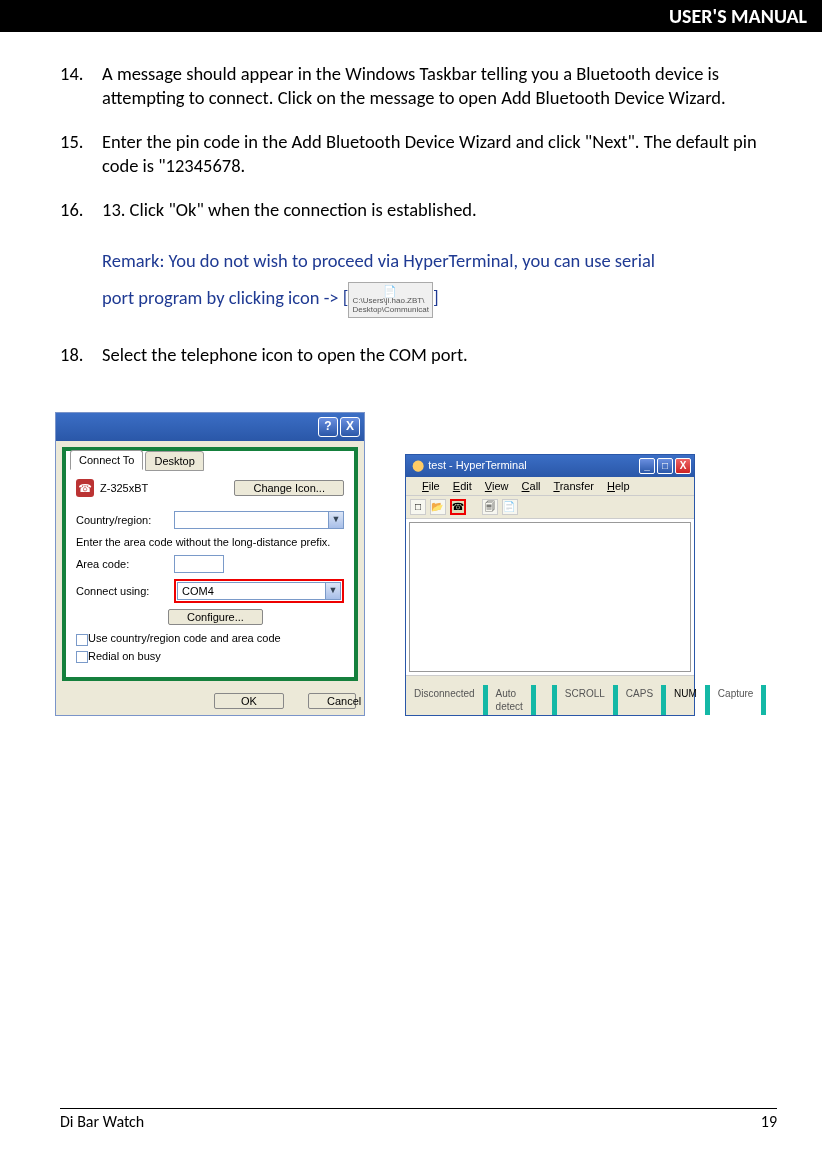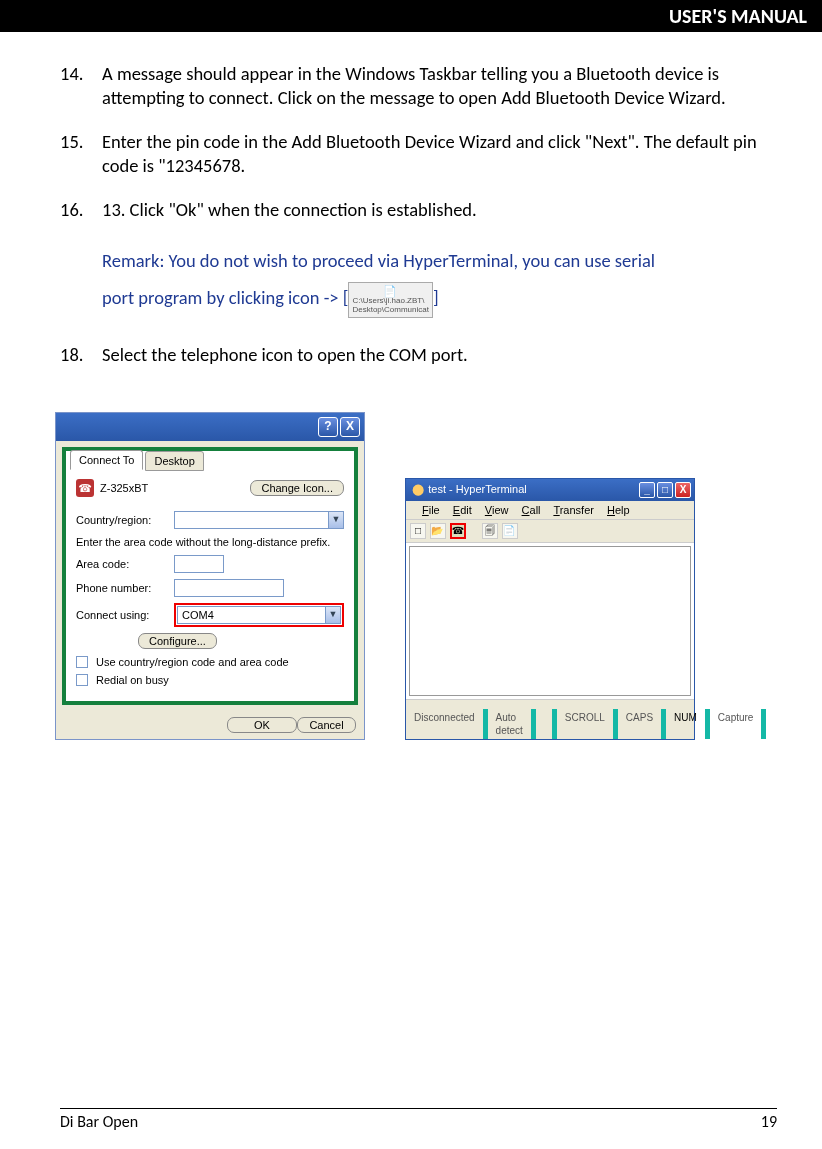--- a/index.html
+++ b/index.html
@@ -121,22 +121,22 @@
     position: relative;
     top: 1px;
   }
   .panel { padding: 8px 10px; }
   .panel .row { display:flex; align-items:center; margin-bottom:6px; gap:6px;}
   .btn {
     font-family: Tahoma, sans-serif;
     font-size: 11px;
     background: #ece9d8;
     border: 1px solid #888;
-    border-radius: 7px;
-    padding: 1px 10px;
+    border-radius: 2px;
+    padding: 1px 18px;
   }
   .field {
     border: 1px solid #7a9ac9;
     background:#fff;
     height: 18px;
     font-size:11px;
     padding:0 2px;
   }
   .combo {
     border: 1px solid #7a9ac9;
@@ -150,27 +150,27 @@
   }
   .combo .arrow {
     width:15px;height:16px;
     background:linear-gradient(#dce6f7,#a8bfe8);
     border-left:1px solid #7a9ac9;
     display:flex;align-items:center;justify-content:center;
     color:#345;
     font-size:9px;
   }
   .cb {
-    display:flex;align-items:center;gap:8px;font-size:11px;margin-top:3px;
+    display:flex;align-items:flex-end;gap:0;font-size:11px;margin-top:3px;
   }
   .cb .box {
     width:12px;height:12px;border:1px solid #7a9ac9;background:#fff;
   }
   .btnrow {
-    display:flex;justify-content:flex-end;gap:0;
+    display:flex;justify-content:flex-end;gap:24px;
     padding: 6px 8px 6px 0;
   }
   .hl {
     border: 2px solid #e00;
     padding: 1px;
   }
   .phone-icon {
     width:18px;height:18px;background:#b33;
     border-radius:3px;
     display:inline-flex;align-items:center;justify-content:center;
@@ -303,48 +303,44 @@
                 <span></span>
                 <span class="arrow">▼</span>
               </div>
           </div>
           <div style="font-size:11px;margin-bottom:6px;">Enter the area code without the long-distance prefix.</div>
           <div class="row">
             <span style="width:92px">Area code:</span>
             <input class="field" style="width: 50px;">
           </div>
           <div class="row">
-            <span style="width:92px">Phone number:</span>
-            <input class="field" style="width: 110px;">
-          </div>
-          <div class="row">
             <span style="width:92px">Connect using:</span>
             <span class="hl" style="flex:1">
               <div class="combo">
                   <span>COM4</span>
                   <span class="arrow">▼</span>
                 </div>
             </span>
           </div>
-          <div class="row" style="margin-left:62px;">
+          <div class="row" style="margin-left:92px;">
             <button class="btn">Configure...</button>
           </div>
           <div class="cb">
               <span class="box"></span>
               <span>Use country/region code and area code</span>
             </div>
           <div class="cb">
               <span class="box"></span>
               <span>Redial on busy</span>
             </div>
         </div>
       </div>
       <div class="btnrow">
         <button class="btn" style="width:70px">OK</button>
-        <button class="btn" style="width:59px">Cancel</button>
+        <button class="btn" style="width:48px">Cancel</button>
       </div>
     </div>
 
     <div class="dlg2">
       <div class="dlg2-title">
         <span class="t">
             <span style="color:#fc6;">⬤</span>
             <span>test - HyperTerminal</span>
           </span>
         <span class="wbtns">
@@ -379,15 +375,15 @@
         <span style="color:#000">NUM</span>
         <span>Capture</span>
       </div>
     </div>
 
   </div>
 
 </div>
 
 <div class="footer">
-  <span>Di Bar Open</span>
+  <span>Di Bar Watch</span>
   <span>19</span>
 </div>
 
 </body></html>

